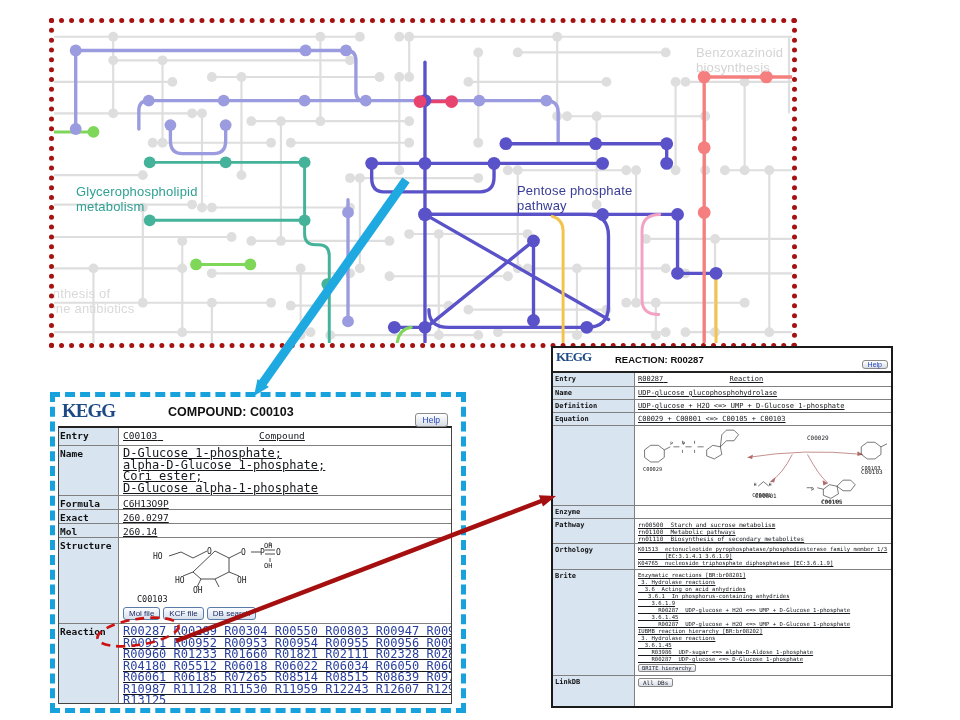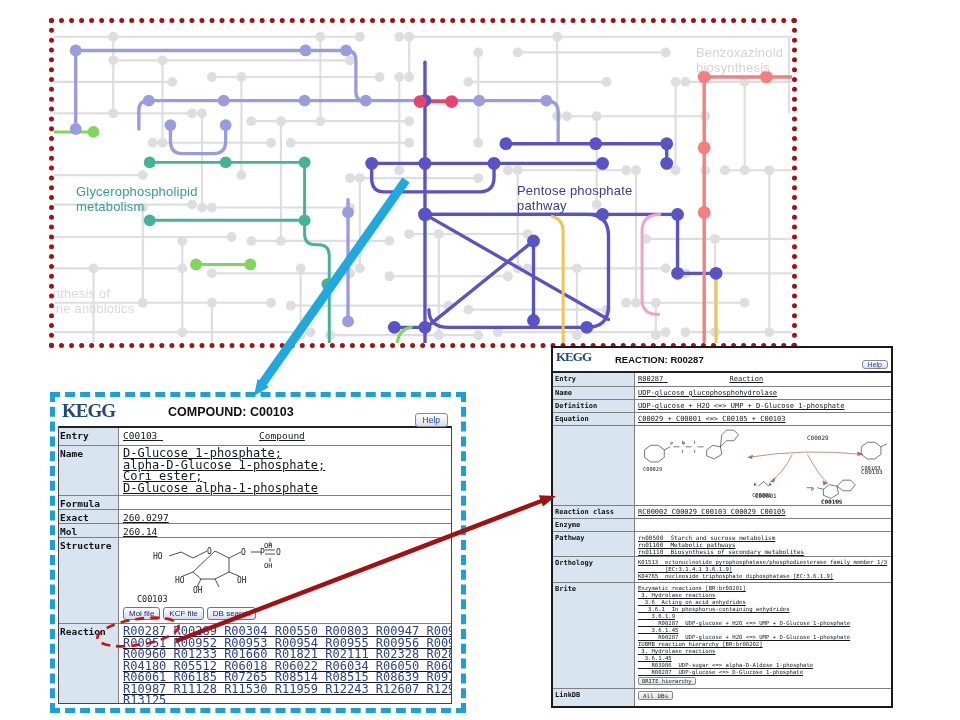--- a/index.html
+++ b/index.html
@@ -394,20 +394,21 @@
         <div class="klab">Name</div>
         <div class="kval">
             <pre>D-Glucose 1-phosphate;
 alpha-D-Glucose 1-phosphate;
 Cori ester;
 D-Glucose alpha-1-phosphate</pre>
           </div>
       </div>
       <div class="krow" style="height:14px; flex:none;">
         <div class="klab">Formula</div>
+        <div class="kval">C6H13O9P</div>
       </div>
       <div class="krow" style="height:14px; flex:none;">
         <div class="klab">Exact mass</div>
         <div class="kval">260.0297</div>
       </div>
       <div class="krow" style="height:14px; flex:none;">
         <div class="klab">Mol weight</div>
         <div class="kval">260.14</div>
       </div>
       <div class="krow" style="height:86px; flex:none;">
@@ -507,24 +508,20 @@
             <path class="molecule" d="M296,26 L304,20 L314,20 L322,26 L322,36 L314,42 L304,42 L296,36 Z M322,26 L330,22"></path>
             <text class="moltext" x="296" y="56" font-size="7">C00103</text>
           </svg>
           <span style="position:absolute; left:172px; top:8px; font-size:6px; font-family:'DejaVu Sans Mono',monospace;">C00029</span>
           <span style="position:absolute; left:120px; top:66px; font-size:6px; font-family:'DejaVu Sans Mono',monospace;">C00001</span>
           <span style="position:absolute; left:186px; top:72px; font-size:6px; font-family:'DejaVu Sans Mono',monospace;">C00105</span>
           <span style="position:absolute; left:226px; top:42px; font-size:6px; font-family:'DejaVu Sans Mono',monospace;">C00103</span>
         </div>
       </div>
       <div class="krow r13">
-        <div class="klab">Reaction class</div>
-        <div class="kval">RC00002   C00029_C00103   C00029_C00105</div>
-      </div>
-      <div class="krow r13">
         <div class="klab">Enzyme</div>
         <div class="kval" style="white-space:pre;margin-top:25px;">3.6.1.9         3.6.1.45</div>
       </div>
       <div class="krow" style="height:25px; flex:none;">
         <div class="klab">Pathway</div>
         <div class="kval">
             <pre class="smallpre" style="font-size:6px;">rn00500  Starch and sucrose metabolism
 rn01100  Metabolic pathways
 rn01110  Biosynthesis of secondary metabolites</pre>
           </div>

